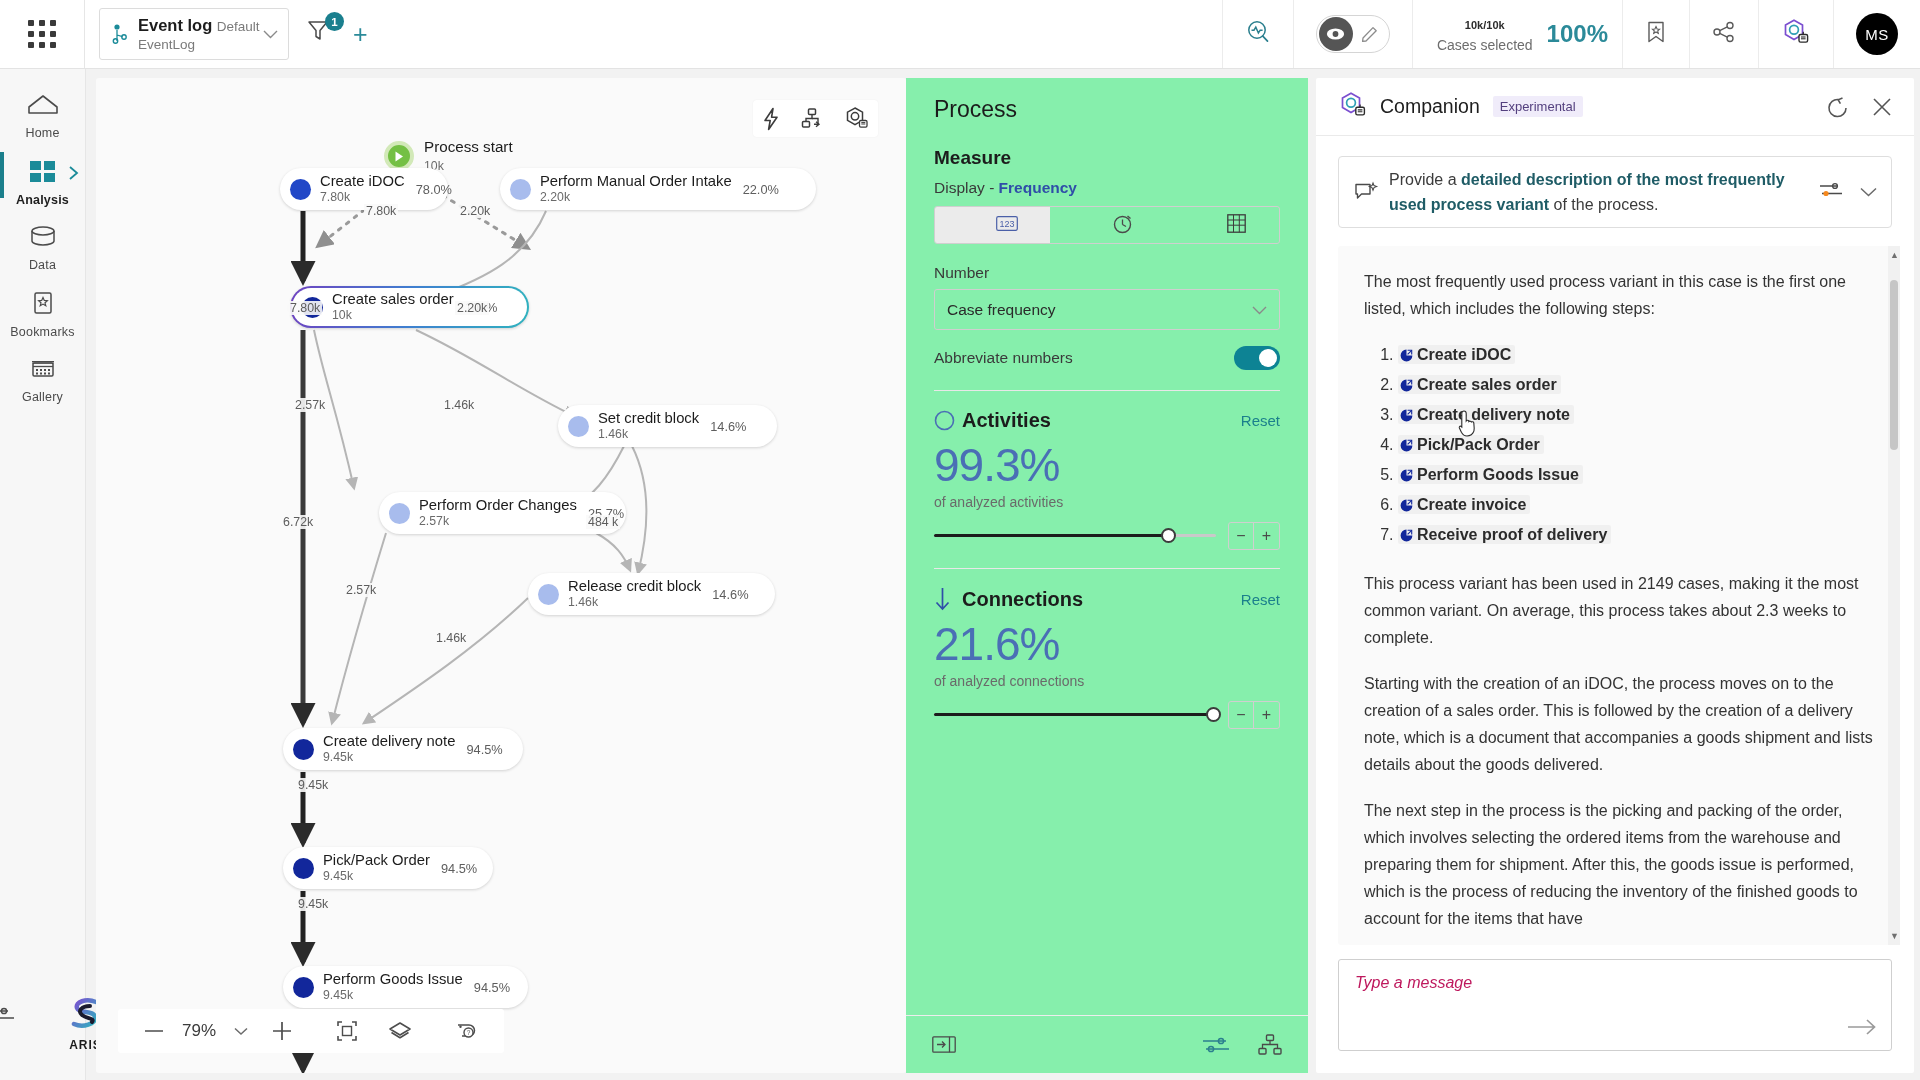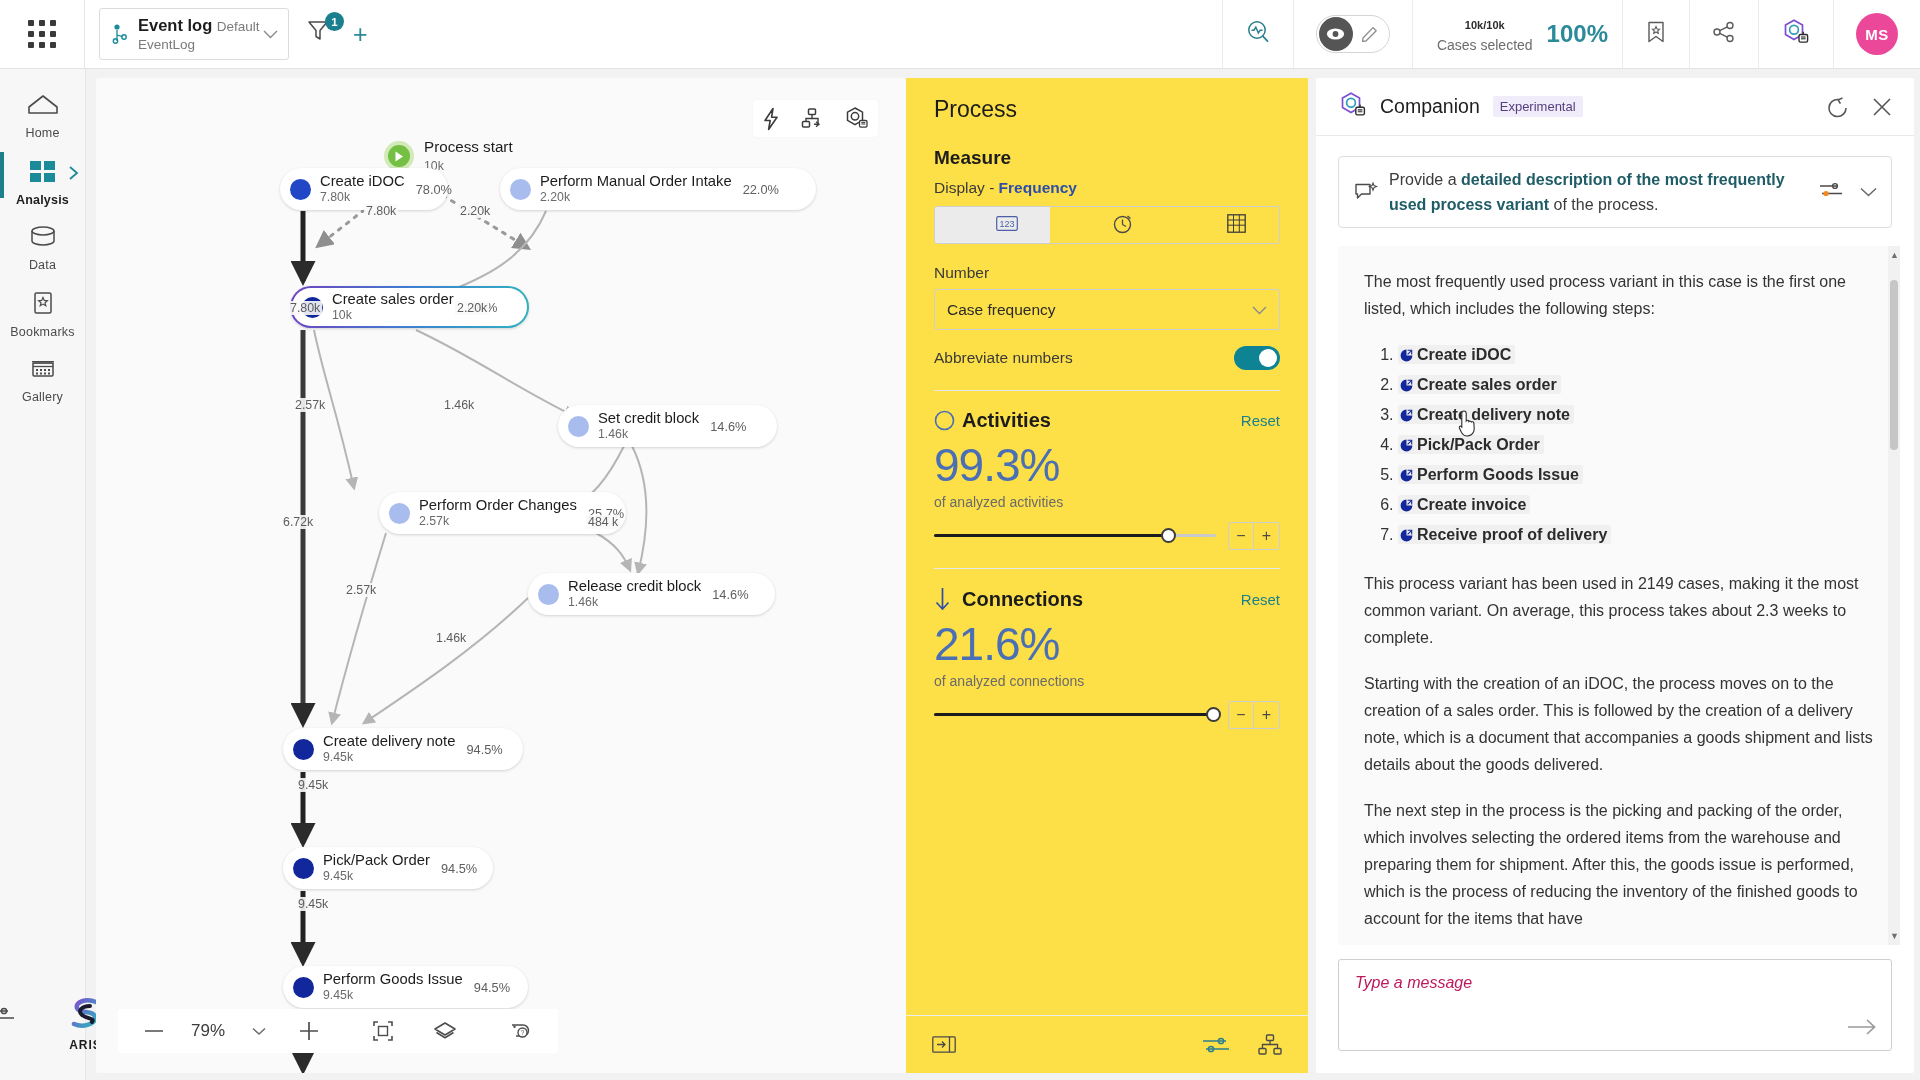--- a/index.html
+++ b/index.html
@@ -52,22 +52,22 @@
   .eye-on { width: 34px; height: 34px; border-radius: 50%; background: #555555; display:flex; align-items:center; justify-content:center; }
   .pencil-off { flex:1; display:flex; align-items:center; justify-content:center; color:#8c8c8c; }
 
   .cases-cell { display: flex; align-items: center; padding: 0 14px 0 24px; height:68px; border-left: 1px solid #ececec;}
   .cases-txt { text-align: center; padding-right: 14px;}
   .cases-num { font-size: 11px; font-weight: 700; color: #2c2c2c; line-height: 21px; }
   .cases-lbl { font-size: 14px; color: #6d6d6d; line-height: 18px; }
   .cases-pct { font-size: 24px; font-weight: 700; color: #2b8a99; }
 
   .avatar {
-    width: 42px; height: 42px; border-radius: 50%; background: #ec4899; color: #fff;
-    display: flex; align-items: center; justify-content: center; font-size: 15px; font-weight: 700; letter-spacing:.4px;
+    width: 42px; height: 42px; border-radius: 50%; background: #000000; color: #fff;
+    display: flex; align-items: center; justify-content: center; font-size: 15px; font-weight: 400; letter-spacing:.4px;
   }
 
   
   .rail {
     position: absolute; top: 69px; left: 0; width: 86px; height: 1011px;
     background: #f7f7f7; border-right: 1px solid #e6e6e6;
     display: flex; flex-direction: column; align-items: center; padding-top: 14px;
   }
   .rail-item { width: 86px; padding: 10px 0 8px; display: flex; flex-direction: column; align-items: center; cursor: pointer; position: relative; }
   .rail-item.active::before { content:""; position:absolute; left:0; top:4px; width:4px; height:46px; background:#1b7f8c; }
@@ -110,29 +110,29 @@
   .start-val { font-size: 12.3px; color: #6a6a6a; line-height:15px; }
 
   .edgelbl {
     position: absolute; background: rgba(250,250,250,.9); font-size: 12.4px; color: #5d5d5d;
     padding: 0 2px; white-space: nowrap;
   }
   .canvas svg.edges { position: absolute; inset: 0; width: 810px; height: 995px; pointer-events: none; }
 
   .zoombar {
     position: absolute; left: 22px; bottom: 20px; height: 44px; background: #ffffff;
-    display: flex; align-items: center; padding: 0 16px; gap: 13px; border-radius: 3px;
+    display: flex; align-items: center; padding: 0 16px; gap: 4px; border-radius: 3px;
   }
   .zoombar .zb { cursor: pointer; color: #4d4d4d; display:flex; align-items:center; justify-content:center; padding: 0 10px; }
   .zoom-pct { font-size: 17px; color: #3b3b3b; padding: 0 4px; }
 
   
   .procpanel {
     position: absolute; top: 78px; left: 906px; width: 402px; height: 995px;
-    background: #fde047; display: flex; flex-direction: column;
+    background: #86efac; display: flex; flex-direction: column;
   }
   .proc-body { flex: 1; padding: 18px 28px 0 28px; overflow: hidden; }
   .proc-title { font-size: 23px; color: #1b1b1b; font-weight: 400; margin-bottom: 24px;}
   .proc-h2 { font-size: 19px; color: #1c1c1c; font-weight: 700; margin-bottom: 10px;}
   .proc-display { font-size: 15.5px; color: #3a3a3a; margin-bottom: 9px;}
   .proc-display b { color: #2f4ea8; font-weight: 700; }
   .seg-group { display: flex; border: 1px solid #cfcfcf; border-radius: 3px; height: 38px; overflow: hidden; margin-bottom: 20px;}
   .seg { flex:1; display: flex; align-items: center; justify-content: center; cursor: pointer; padding-left: 30px; }
   .seg.active { background: #ebebeb; }
   .field-lbl { font-size: 15.5px; color: #3a3a3a; margin-bottom: 7px;}

